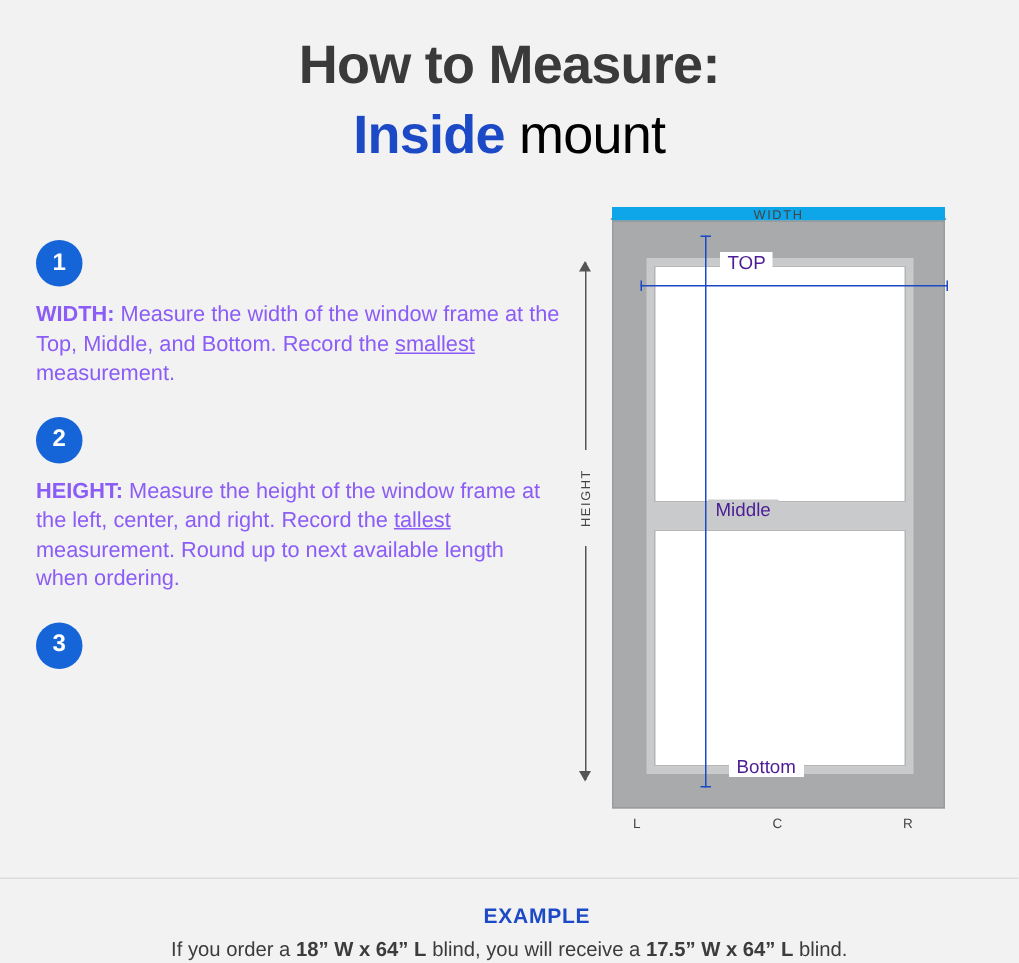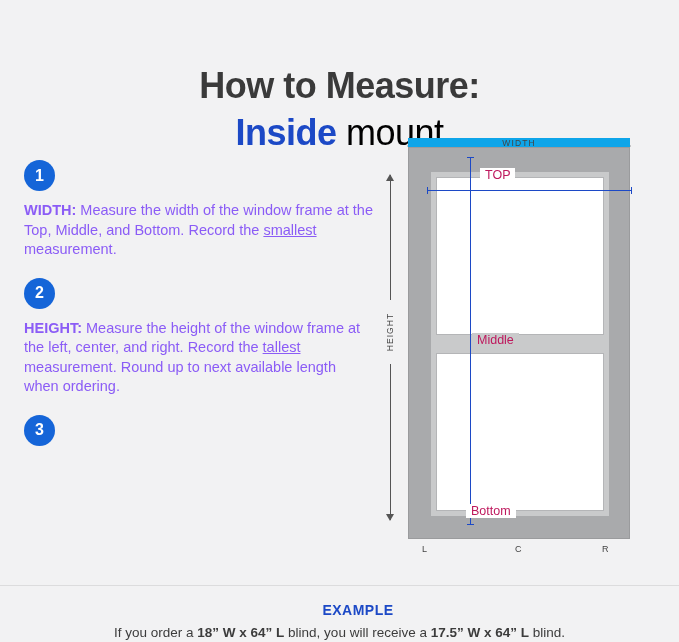--- a/index.html
+++ b/index.html
@@ -28,21 +28,20 @@
     left: 0;
     width: 679px;
     text-align: center;
   }
   .title-line1 {
     font-size: 36px;
     font-weight: bold;
     color: #3a3a3a;
     letter-spacing: -0.5px;
     line-height: 42px;
-    margin-top: 43px;
   }
   .title-line2 {
     font-size: 36px;
     font-weight: bold;
     color: #3a3a3a;
     letter-spacing: -0.5px;
     line-height: 44px;
     margin-top: 4px;
   }
   .title-accent {
@@ -266,36 +265,36 @@
     height: 1px;
     background: #1c49c6;
   }
   .blue-v .cap-t { top: 0; }
   .blue-v .cap-b { bottom: 0; }
 
   
   .wlabel {
     position: absolute;
     font-size: 12.5px;
-    color: #be185d;
+    color: #4c1d95;
     background: #ffffff;
     padding: 0 5px;
     white-space: nowrap;
   }
   .wlabel-top {
     left: 100px;
     top: 35px;
   }
   .wlabel-middle {
     left: 92px;
     top: 200px;
     background: #c9cacb;
   }
   .wlabel-bottom {
-    left: 86px;
+    left: 106px;
     top: 371px;
   }
 
   
   .lcr {
     position: absolute;
     left: 28px;
     top: 411px;
     width: 222px;
     height: 14px;

